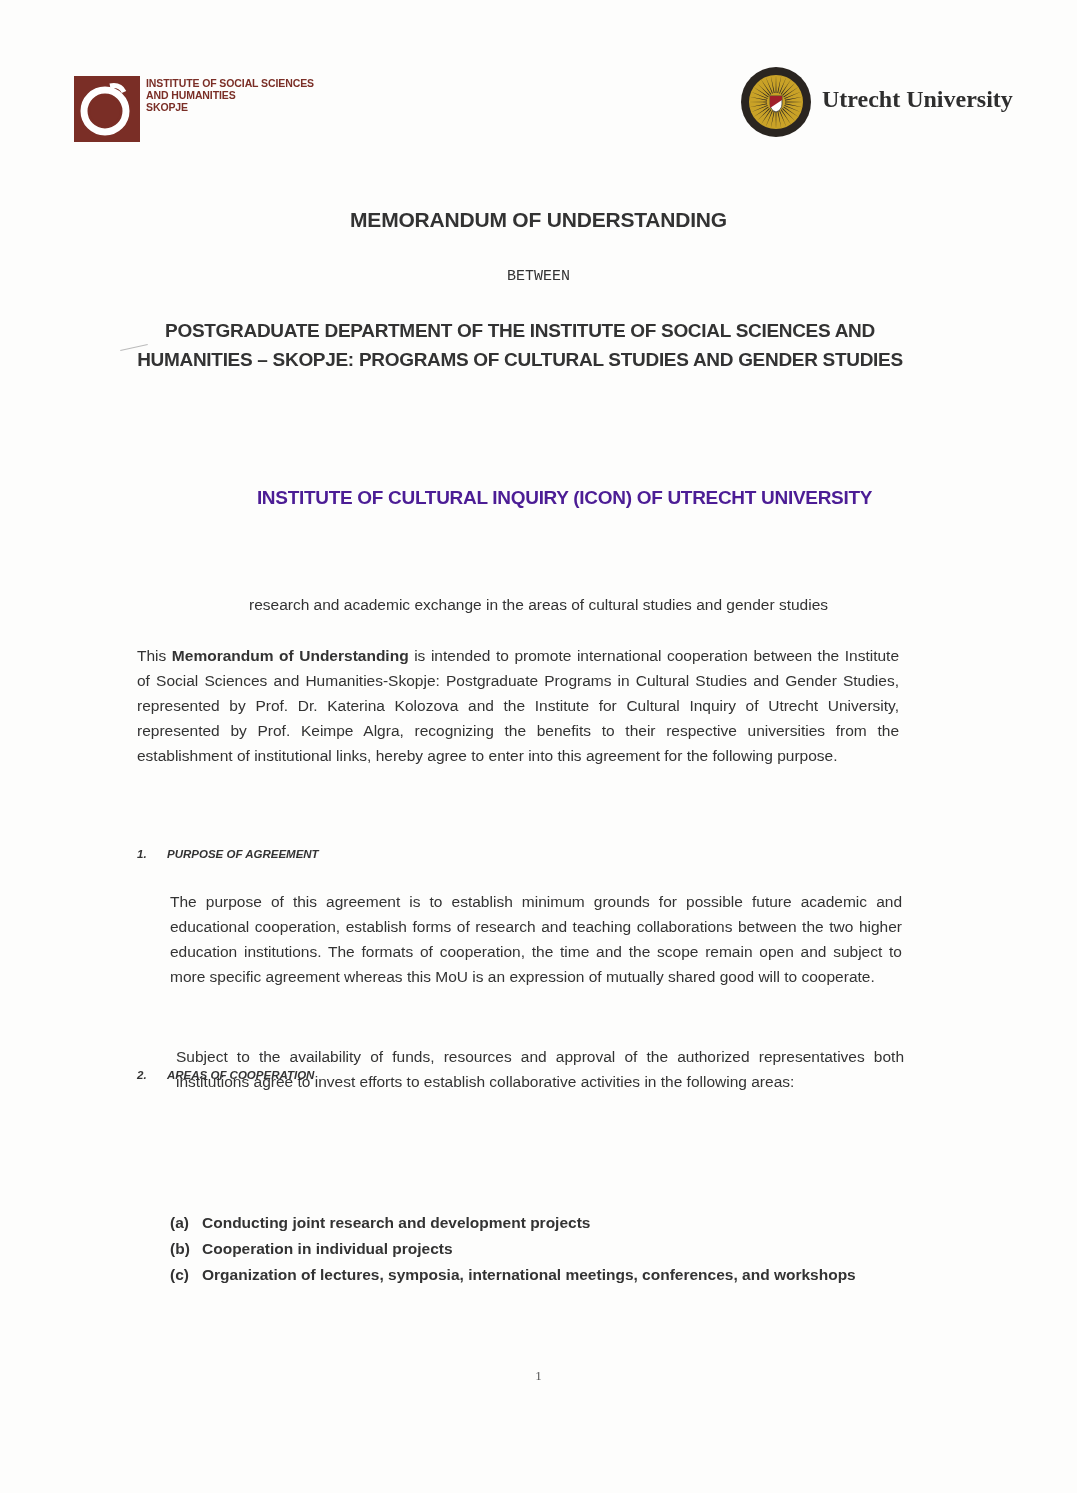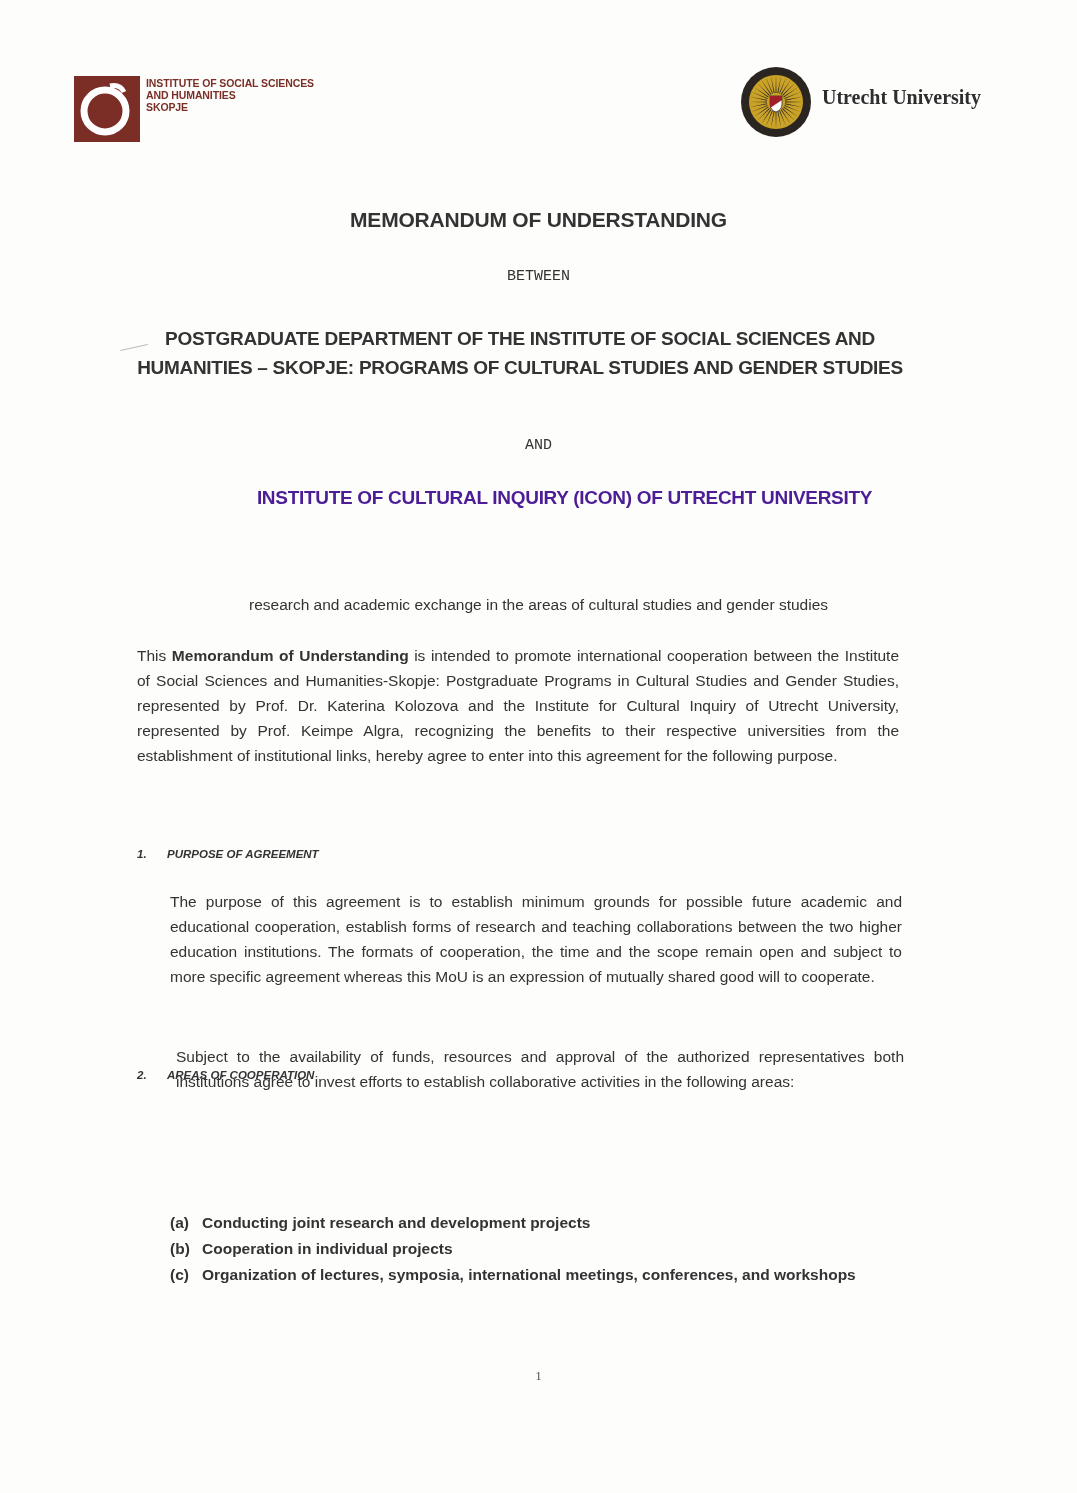--- a/index.html
+++ b/index.html
@@ -50,21 +50,21 @@
       top: 66px;
       width: 72px;
       height: 72px;
     }
     .uu-name {
       position: absolute;
       left: 822px;
       top: 86px;
       font-family: "Liberation Serif", serif;
       font-weight: bold;
-      font-size: 20px;
+      font-size: 24px;
       color: #2e2e2e;
       white-space: nowrap;
     }
     
     .center {
       position: absolute;
       left: 0;
       width: 1077px;
       text-align: center;
     }
@@ -83,21 +83,20 @@
     .between { top: 268px; }
     .party1 {
       top: 316px;
       left: 130px;
       width: 780px;
       font-size: 19px;
       font-weight: bold;
       line-height: 29px;
       color: #333;
       letter-spacing: -0.3px;
-      margin-top: 8px;
     }
     .and { top: 437px; }
     .party2 {
       top: 487px;
       font-size: 19px;
       font-weight: bold;
       color: #4c1d95;
       letter-spacing: -0.3px;
       padding-left: 26px;
     }
@@ -249,21 +248,20 @@
       <path d="M30 30 L42 30 L42 38 Q42 44 36 46 Q30 44 30 38 Z" fill="#ffffff" stroke="#333" stroke-width="0.8"></path>
       <path d="M30 30 L42 30 L42 34 L30 42 Z" fill="#a0202a"></path>
     </svg>
   </div>
   <div class="uu-name">Utrecht University</div>
 
   <div class="center title-main">MEMORANDUM OF UNDERSTANDING</div>
   <div class="center small-caps-line between">BETWEEN</div>
   <div class="scan-mark"></div>
   <div class="center party1">POSTGRADUATE DEPARTMENT OF THE INSTITUTE OF SOCIAL SCIENCES AND HUMANITIES – SKOPJE: PROGRAMS OF CULTURAL STUDIES AND GENDER STUDIES</div>
-  <div class="center small-caps-line and">AND</div>
   <div class="center party2">INSTITUTE OF CULTURAL INQUIRY (ICON) OF UTRECHT UNIVERSITY</div>
   <div class="center subject">research and academic exchange in the areas of cultural studies and gender studies</div>
 
   <div class="para intro"><span>This </span><b>Memorandum of Understanding</b><span> is intended to promote international cooperation between the Institute of Social Sciences and Humanities-Skopje: Postgraduate Programs in Cultural Studies and Gender Studies, represented by Prof. Dr. Katerina Kolozova and the Institute for Cultural Inquiry of Utrecht University, represented by Prof. Keimpe Algra, recognizing the benefits to their respective universities from the establishment of institutional links, hereby agree to enter into this agreement for the following purpose.</span></div>
 
   <div class="section-heading sec1">
     <span class="num">1.</span><span>PURPOSE OF AGREEMENT</span>
   </div>
   <div class="para purpose">The purpose of this agreement is to establish minimum grounds for possible future academic and educational cooperation, establish forms of research and teaching collaborations between the two higher education institutions. The formats of cooperation, the time and the scope remain open and subject to more specific agreement whereas this MoU is an expression of mutually shared good will to cooperate.</div>
 

